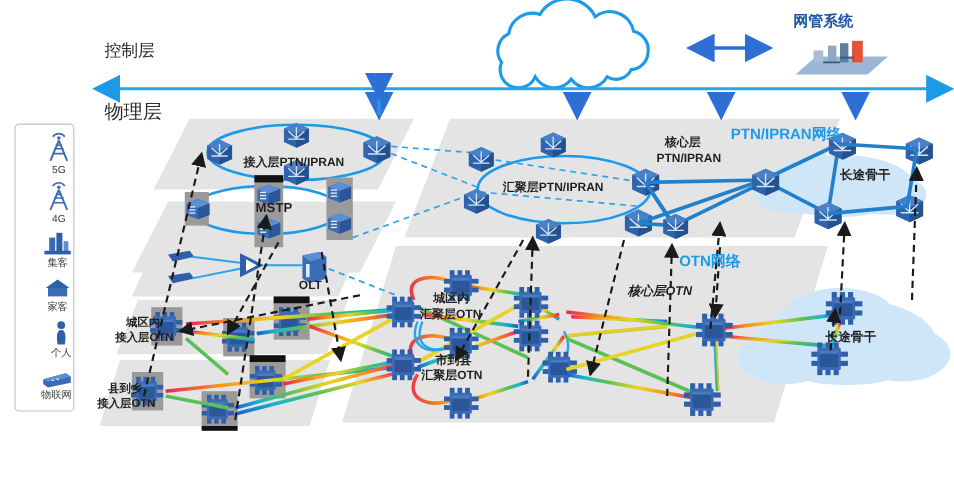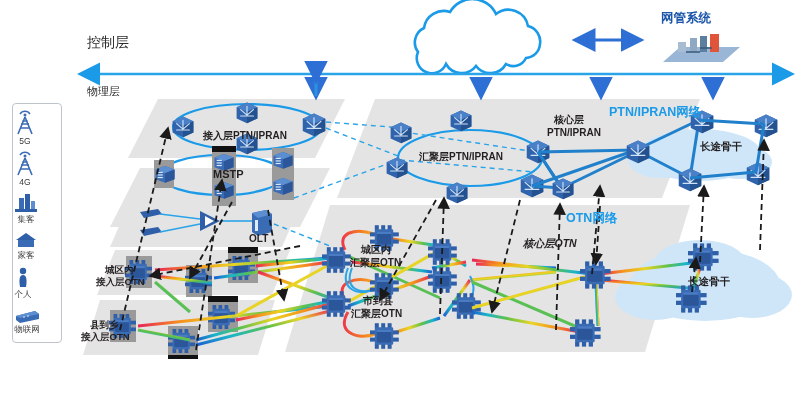--- a/index.html
+++ b/index.html
@@ -7,21 +7,21 @@
        font-family:"Liberation Sans","DejaVu Sans",sans-serif;}
   #stage{position:absolute;left:0;top:0;width:795px;height:419px;}
   svg.layer{position:absolute;left:0;top:0;width:795px;height:419px;overflow:visible;}
   .lbl{position:absolute;white-space:nowrap;line-height:1.05;}
   .lbl-blk{color:#231f20;font-weight:bold;}
   .lbl-blue{color:#1b9ae8;font-weight:bold;}
   .lbl-layer{color:#2b2b2b;font-size:13px;}
   .lbl-cap{color:#3c4a63;font-size:10.5px;letter-spacing:.4px;}
   .legend-box{position:absolute;left:12px;top:103px;width:50px;height:240px;
       border:1px solid #bfc4cc;border-radius:4px;background:#fff;
-      display:flex;flex-direction:column;align-items:flex-start;justify-content:space-around;
+      display:flex;flex-direction:column;align-items:flex-end;justify-content:space-around;
       padding:4px 0;box-sizing:border-box;}
   .legend-item{display:flex;flex-direction:column;align-items:center;gap:0px;}
   .legend-item span.t{font-size:8.5px;color:#3a3a3a;margin-top:0px;}
   .nm-title{position:absolute;color:#1b56a8;font-weight:bold;font-size:12.5px;}
 </style>
 </head>
 <body>
 
 <div id="stage">
 
@@ -418,21 +418,21 @@
       <svg width="28" height="18" viewBox="0 0 28 18">
         <path d="M3,10 L22,5 L26,8 L26,13 L7,17 L3,14 Z" fill="#3a6cb5"></path>
         <path d="M3,10 L22,5 L26,8 L7,12 Z" fill="#5c8ed2"></path>
         <path d="M10,11 L12,11 M14,10 L16,10" stroke="#dceaf9" stroke-width="1.2"></path>
       </svg>
       <span class="t">物联网</span>
     </div>
   </div>
 
   <div class="lbl lbl-layer" style="left:87px;top:35px;font-size:14px;">控制层</div>
-  <div class="lbl lbl-layer" style="left:87px;top:86px;font-size:11px;text-align:right;">物理层</div>
+  <div class="lbl lbl-layer" style="left:87px;top:86px;font-size:16px;text-align:right;">物理层</div>
 
 
   <div class="lbl nm-title" style="left:661px;top:12px;">网管系统</div>
 
   <div class="lbl lbl-blk" style="left:203px;top:131px;font-size:10px;">接入层PTN/IPRAN</div>
 
   <div class="lbl lbl-blk" style="left:213px;top:169px;font-size:11px;">MSTP</div>
 
   <div class="lbl lbl-blk" style="left:419px;top:152px;font-size:10px;">汇聚层PTN/IPRAN</div>
 

